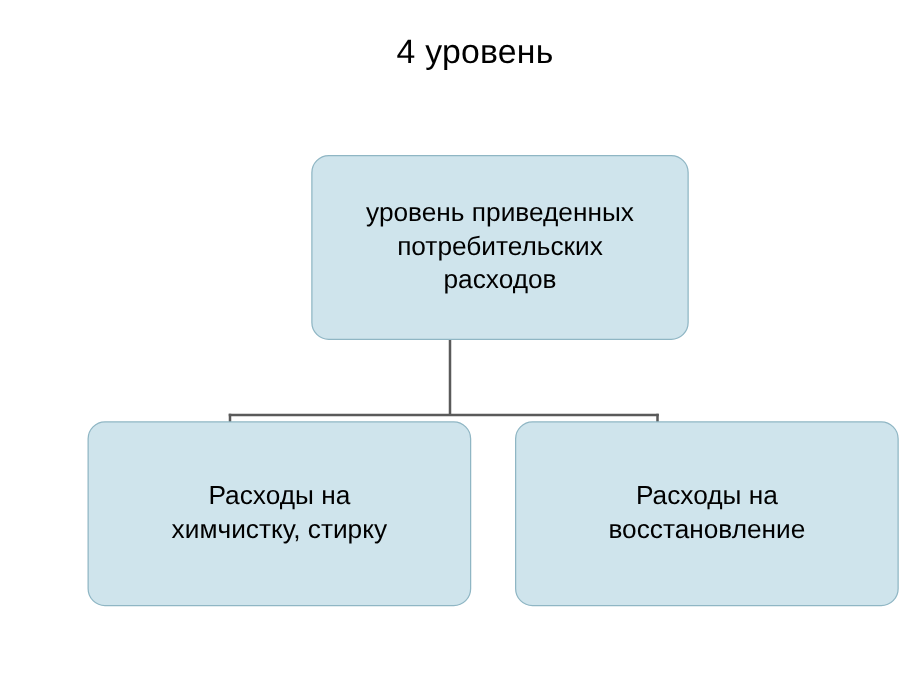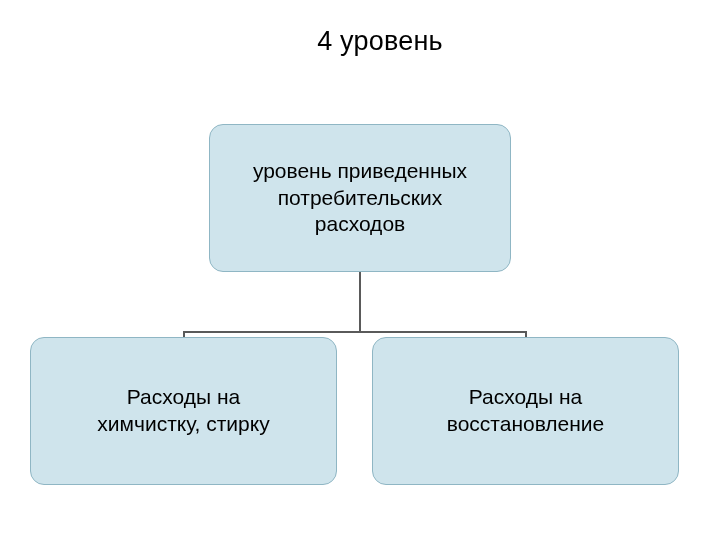--- a/index.html
+++ b/index.html
@@ -36,20 +36,21 @@
     border-radius: 14px;
     box-sizing: border-box;
     display: flex;
     align-items: center;
     justify-content: center;
     text-align: center;
     color: #000000;
     font-size: 21px;
     line-height: 1.28;
     padding: 4px 10px;
+    margin-left: 40px;
   }
   .node .txt {
     white-space: pre-line;
     display: block;
     width: 100%;
   }
   #node-root {
     left: 209px;
     top: 124px;
     width: 302px;

